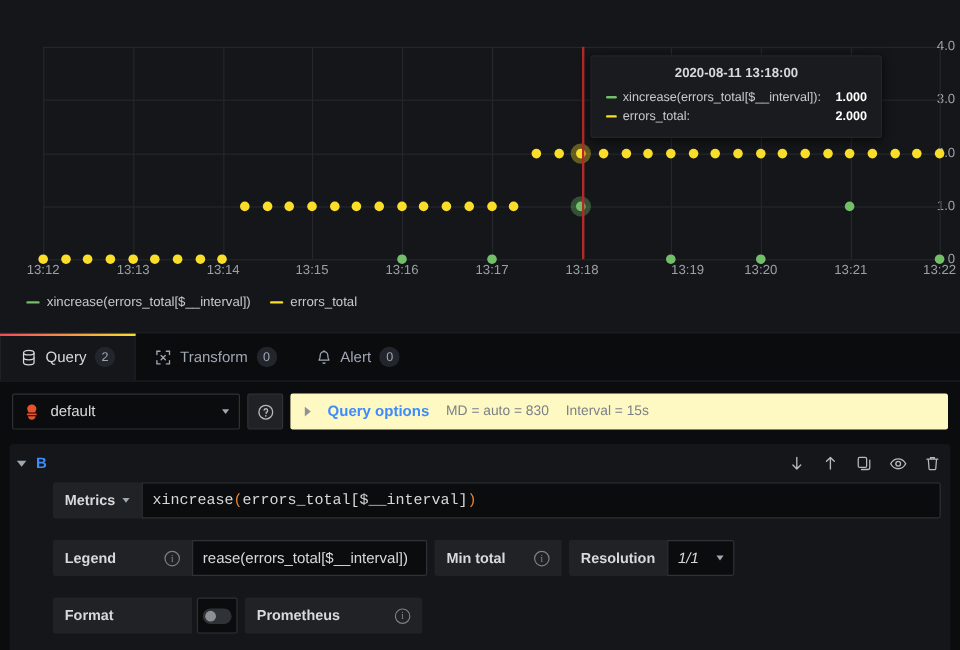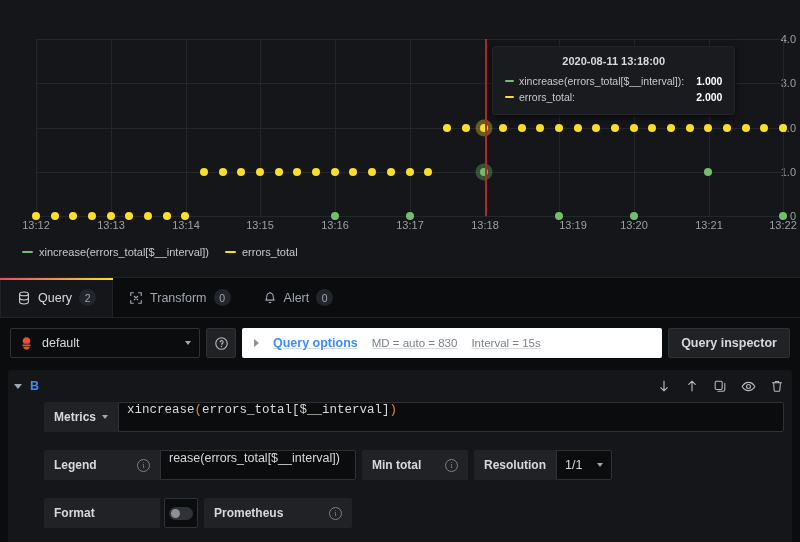--- a/index.html
+++ b/index.html
@@ -167,25 +167,24 @@
     width: 15px; height: 15px; flex: 0 0 auto;
   }
   .icon-btn-sq {
     width: 30px; height: 30px;
     background: #202226; border: 1px solid #2c3235; border-radius: 2px;
     display: flex; align-items: center; justify-content: center;
     cursor: pointer;
   }
   .qopt-bar {
     flex: 1 1 auto; height: 30px;
-    background: #ffffff;
+    background: #fef9c3;
     border-radius: 2px;
     display: flex; align-items: center; gap: 14px;
     padding: 0 12px;
-    text-decoration: underline;
   }
   .qopt-caret {
     width: 0; height: 0;
     border-top: 4px solid transparent;
     border-bottom: 4px solid transparent;
     border-left: 5px solid #8e9297;
   }
   .qopt-title { font-size: 12.5px; color: #3d8bfd; font-weight: bold; cursor: pointer; }
   .qopt-meta { font-size: 11.5px; color: #7b8087; }
   .qinspect-btn {
@@ -234,21 +233,21 @@
   .caret-sm {
     width: 0; height: 0;
     border-left: 3.5px solid transparent;
     border-right: 3.5px solid transparent;
     border-top: 4px solid #9fa7b3;
   }
   .inp {
     height: 30px;
     background: #0b0c0e;
     border: 1px solid #2c3235;
-    display: flex; align-items: flex-start;
+    display: flex; align-items: center;
     padding: 0 8px;
     font-size: 12.5px; color: #d8d9da;
     border-radius: 0 2px 2px 0;
     overflow: hidden; white-space: nowrap;
     cursor: text;
   }
   .inp.code {
     font-family: "Liberation Mono", monospace;
     font-size: 12.5px;
     flex: 1 1 auto;
@@ -256,20 +255,21 @@
   .tok-orange { color: #e8833a; }
   .sel {
     height: 30px;
     background: #0b0c0e;
     border: 1px solid #2c3235;
     border-radius: 0 2px 2px 0;
     display: flex; align-items: center; gap: 10px;
     padding: 0 8px;
     font-size: 12.5px; color: #d8d9da;
     cursor: pointer;
+    font-style: italic;
   }
   .toggle {
     width: 34px; height: 30px;
     background: #0b0c0e; border: 1px solid #2c3235;
     display: flex; align-items: center; justify-content: center;
     cursor: pointer;
   }
   .toggle-track {
     width: 24px; height: 13px; border-radius: 7px;
     background: #2f3338;
@@ -461,21 +461,20 @@
     </svg>
   </div>
 
   <div class="qopt-bar">
     <span class="qopt-caret"></span>
     <span class="qopt-title">Query options</span>
     <span class="qopt-meta">MD = auto = 830</span>
     <span class="qopt-meta">Interval = 15s</span>
   </div>
 
-  <div class="qinspect-btn">Query inspector</div>
 </div>
 
 <div class="qrow">
   <div class="qrow-head">
     <span class="qrow-chev"></span>
     <span class="qrow-name">B</span>
     <div class="qrow-actions">
       <svg width="14" height="14" viewBox="0 0 16 16">
         <path d="M8 2.5v11M4.3 9.8L8 13.5l3.7-3.7" fill="none" stroke="#b7babd" stroke-width="1.3" stroke-linecap="round" stroke-linejoin="round"></path>
       </svg>

